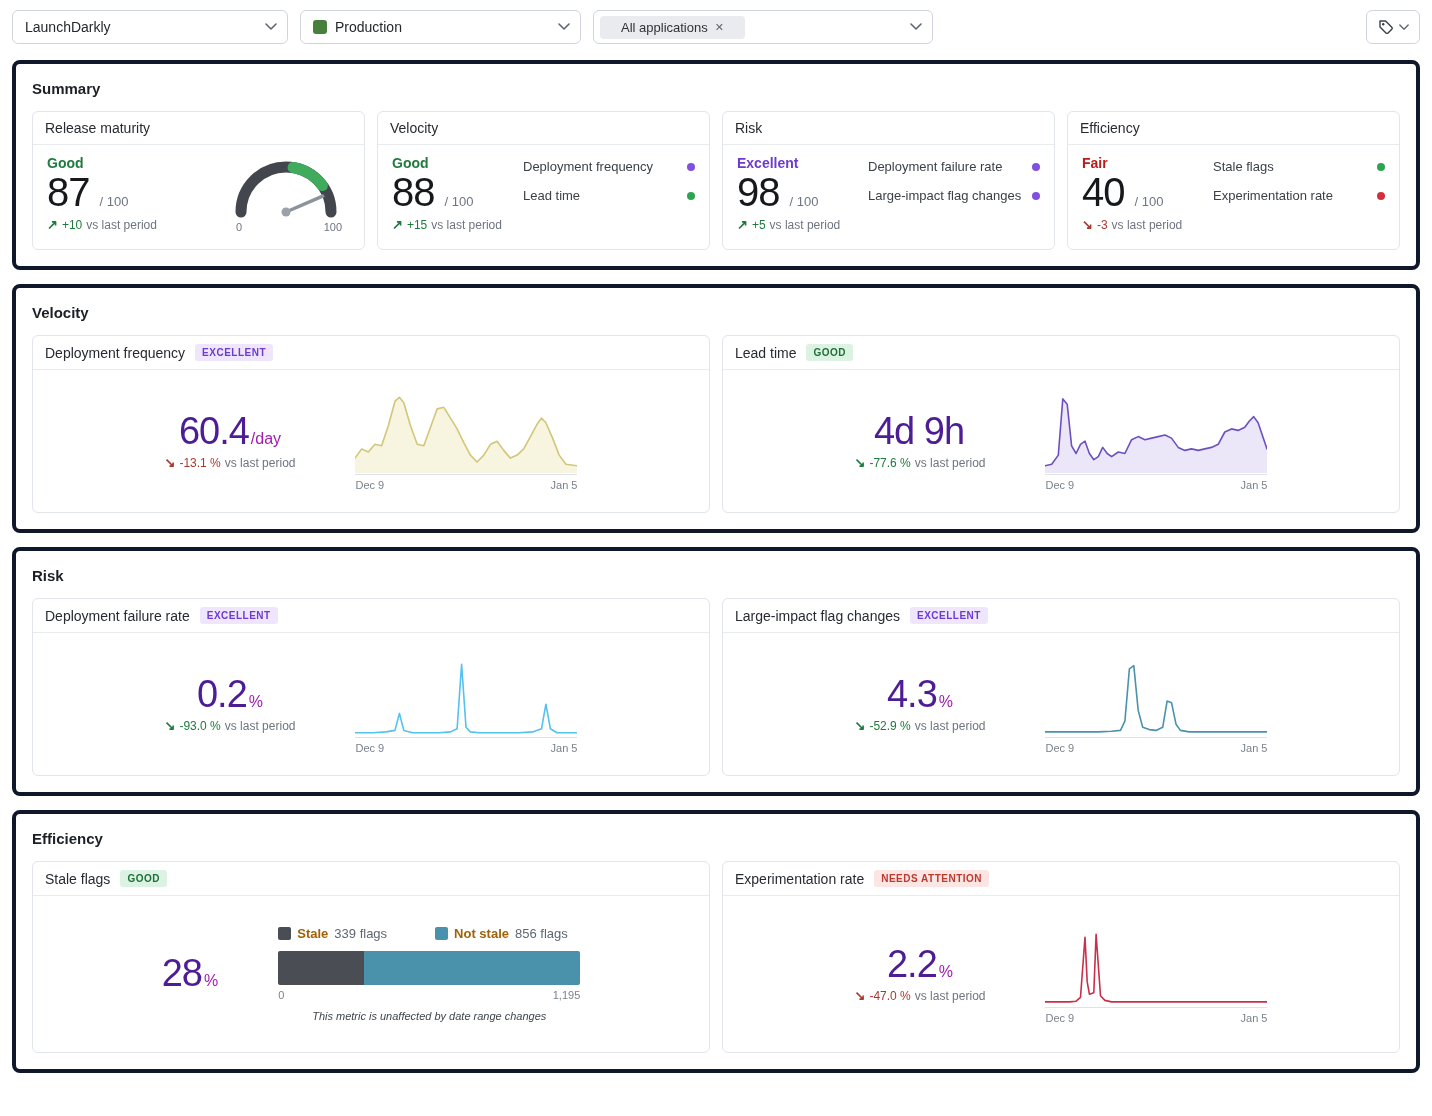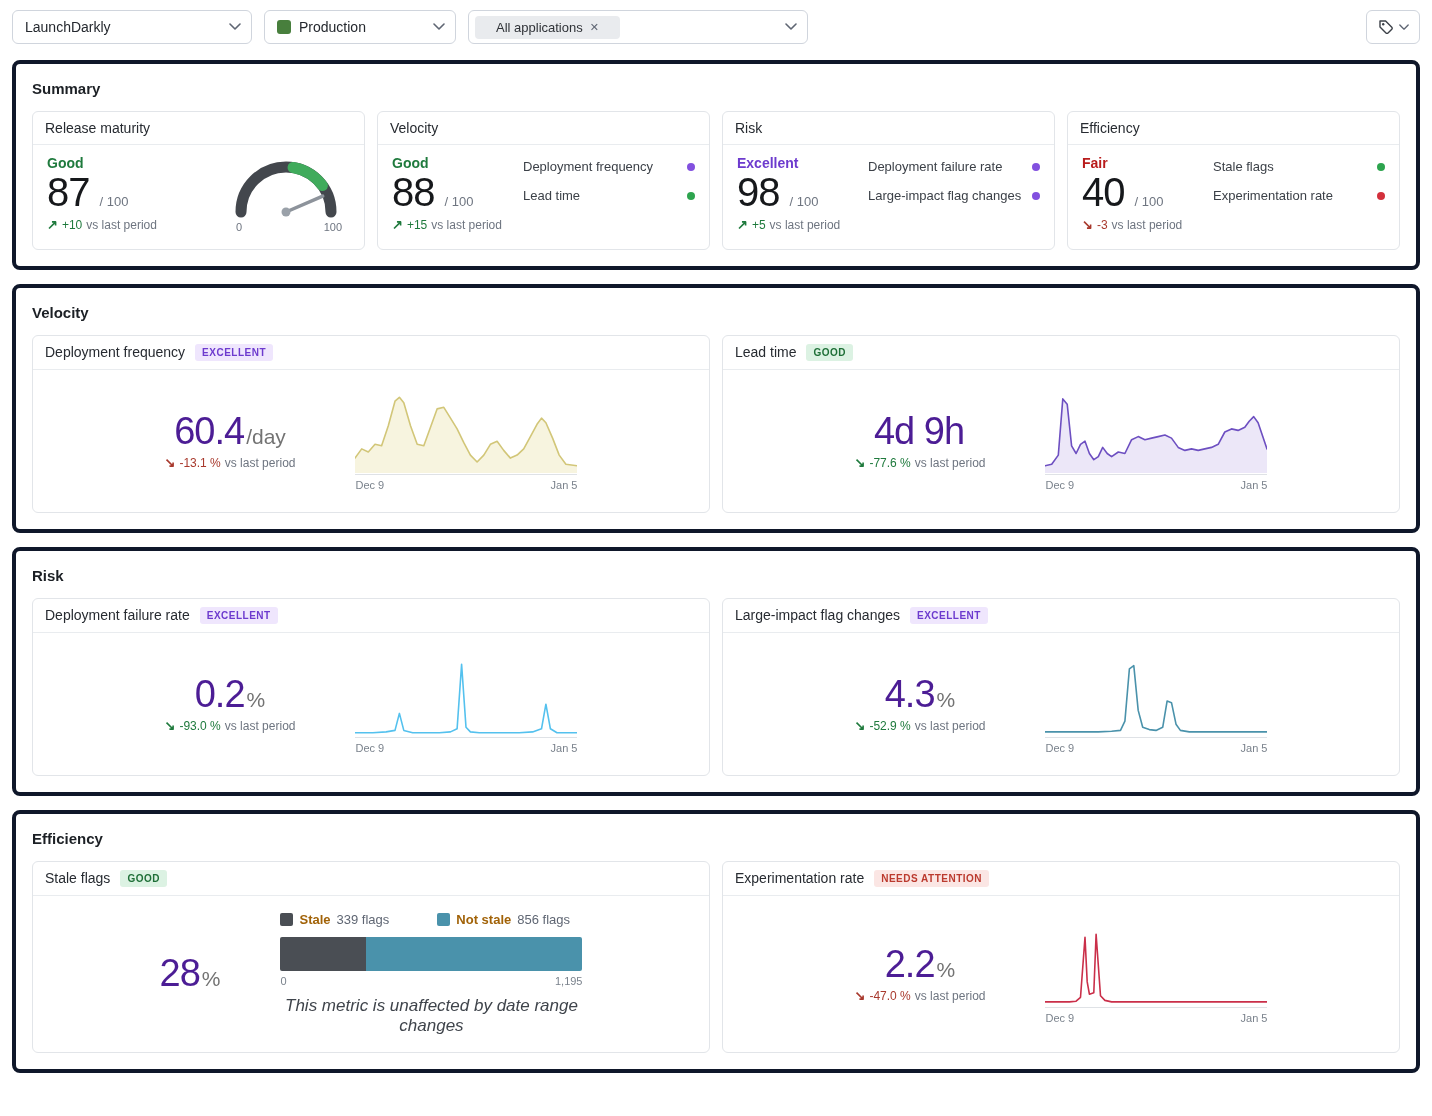--- a/index.html
+++ b/index.html
@@ -11,43 +11,43 @@
   .page { padding:10px 12px 12px; }
   .page-title { font-size:22px; font-weight:700; color:#15181c; margin:6px 2px 16px; }
 
   
   .filter-row { display:flex; align-items:center; gap:12px; margin-bottom:16px; }
   .dropdown {
     height:34px; border:1px solid #d0d5dd; border-radius:6px; background:#fff;
     display:flex; align-items:center; justify-content:space-between;
     padding:0 10px 0 12px; font-size:14px; color:#24282e; cursor:pointer;
   }
-  .dd-project { width:240px; }
-  .dd-env { width:192px; }
+  .dd-project { width:276px; }
+  .dd-env { width:281px; }
   .dd-apps { width:340px; padding-left:6px; }
   .env-left { display:flex; align-items:center; gap:8px; }
   .env-swatch { width:14px; height:14px; border-radius:3px; display:inline-block; }
   .tag-pill {
     display:inline-flex; align-items:center; gap:7px; background:#e9ebee;
     border-radius:4px; padding:4px 21px; font-size:13px; color:#2f3237;
   }
   .tag-x { color:#5f6673; font-size:11px; line-height:1; cursor:pointer; }
   .spacer { flex:1; }
   .icon-btn {
     width:54px; height:34px; border:1px solid #d0d5dd; border-radius:6px;
     display:flex; align-items:center; justify-content:center; gap:5px; cursor:pointer; background:#fff;
   }
 
   
   .section { border:4px solid #0f172a; border-radius:8px; padding:14px 16px 16px; margin-bottom:14px; background:#fff; }
   .section-title { font-size:15px; font-weight:700; color:#1c2025; margin:2px 0 14px; }
   .cards-row { display:flex; gap:12px; }
   .card { flex:1; min-width:0; border:1px solid #e2e5e9; border-radius:6px; background:#fff; }
   .card-header {
-    display:flex; align-items:flex-start; gap:10px; padding:8px 12px;
+    display:flex; align-items:center; gap:10px; padding:8px 12px;
     border-bottom:1px solid #e9ecef; font-size:14px; color:#272b31;
   }
   .badge {
     font-size:10px; font-weight:700; letter-spacing:.5px;
     padding:3px 7px; border-radius:3px; white-space:nowrap;
   }
   .badge-purple { background:#efe6fd; color:#6d3bce; }
   .badge-green  { background:#dcf2e3; color:#1e6f37; }
   .badge-red    { background:#fbe6e4; color:#bb3a2e; }
 
@@ -71,37 +71,37 @@
   .gauge-wrap { width:126px; flex:0 0 auto; padding-top:4px; }
   .gauge-canvas { width:124px; height:60px; }
   .gauge-labels { display:flex; justify-content:space-between; font-size:11px; color:#6e7580; padding:0 8px 0 12px; margin-top:2px; }
 
   
   .metric-body { height:142px; display:flex; align-items:center; justify-content:center; gap:60px; padding:0 20px; }
   .section-efficiency .metric-body { height:156px; }
   .stat { text-align:center; }
   .stat-value-line { display:flex; align-items:baseline; justify-content:center; }
   .stat-value { font-size:38px; font-weight:400; letter-spacing:-1px; color:#4c1d95; line-height:1.05; }
-  .stat-unit { font-size:21px; color:#737373; margin-left:2px; }
+  .stat-unit { font-size:16px; color:#a21caf; margin-left:2px; }
   .stat .delta-line { justify-content:center; margin-top:4px; }
   .chart-block { width:222px; flex:0 0 auto; }
   .spark { width:222px; height:84px; border-bottom:1px solid #dfe2e6; }
   .x-labels { display:flex; justify-content:space-between; font-size:11px; color:#7a828c; margin-top:4px; }
 
   
   .stale-block { width:302px; flex:0 0 auto; }
   .legend-row { display:flex; gap:48px; margin-bottom:10px; }
   .legend-item { display:flex; align-items:center; gap:6px; font-size:13px; }
   .legend-swatch { width:13px; height:13px; border-radius:2px; flex:0 0 auto; }
   .legend-label { font-weight:700; color:#a16207; }
   .legend-count { color:#5f6673; }
   .stack-bar { width:302px; height:34px; display:flex; border-radius:2px; overflow:hidden; }
   .bar-seg { height:100%; }
   .bar-axis { display:flex; justify-content:space-between; font-size:11px; color:#7a828c; margin-top:4px; }
-  .bar-note { font-size:17px; font-style:italic; color:#3f444b; text-align:center; margin-top:9px; }
+  .bar-note { font-size:11px; font-style:italic; color:#3f444b; text-align:center; margin-top:9px; }
 
   .chev { display:inline-flex; align-items:center; }
 </style>
 </head>
 <body>
 
 <div class="page">
 
 
   <div class="filter-row">

